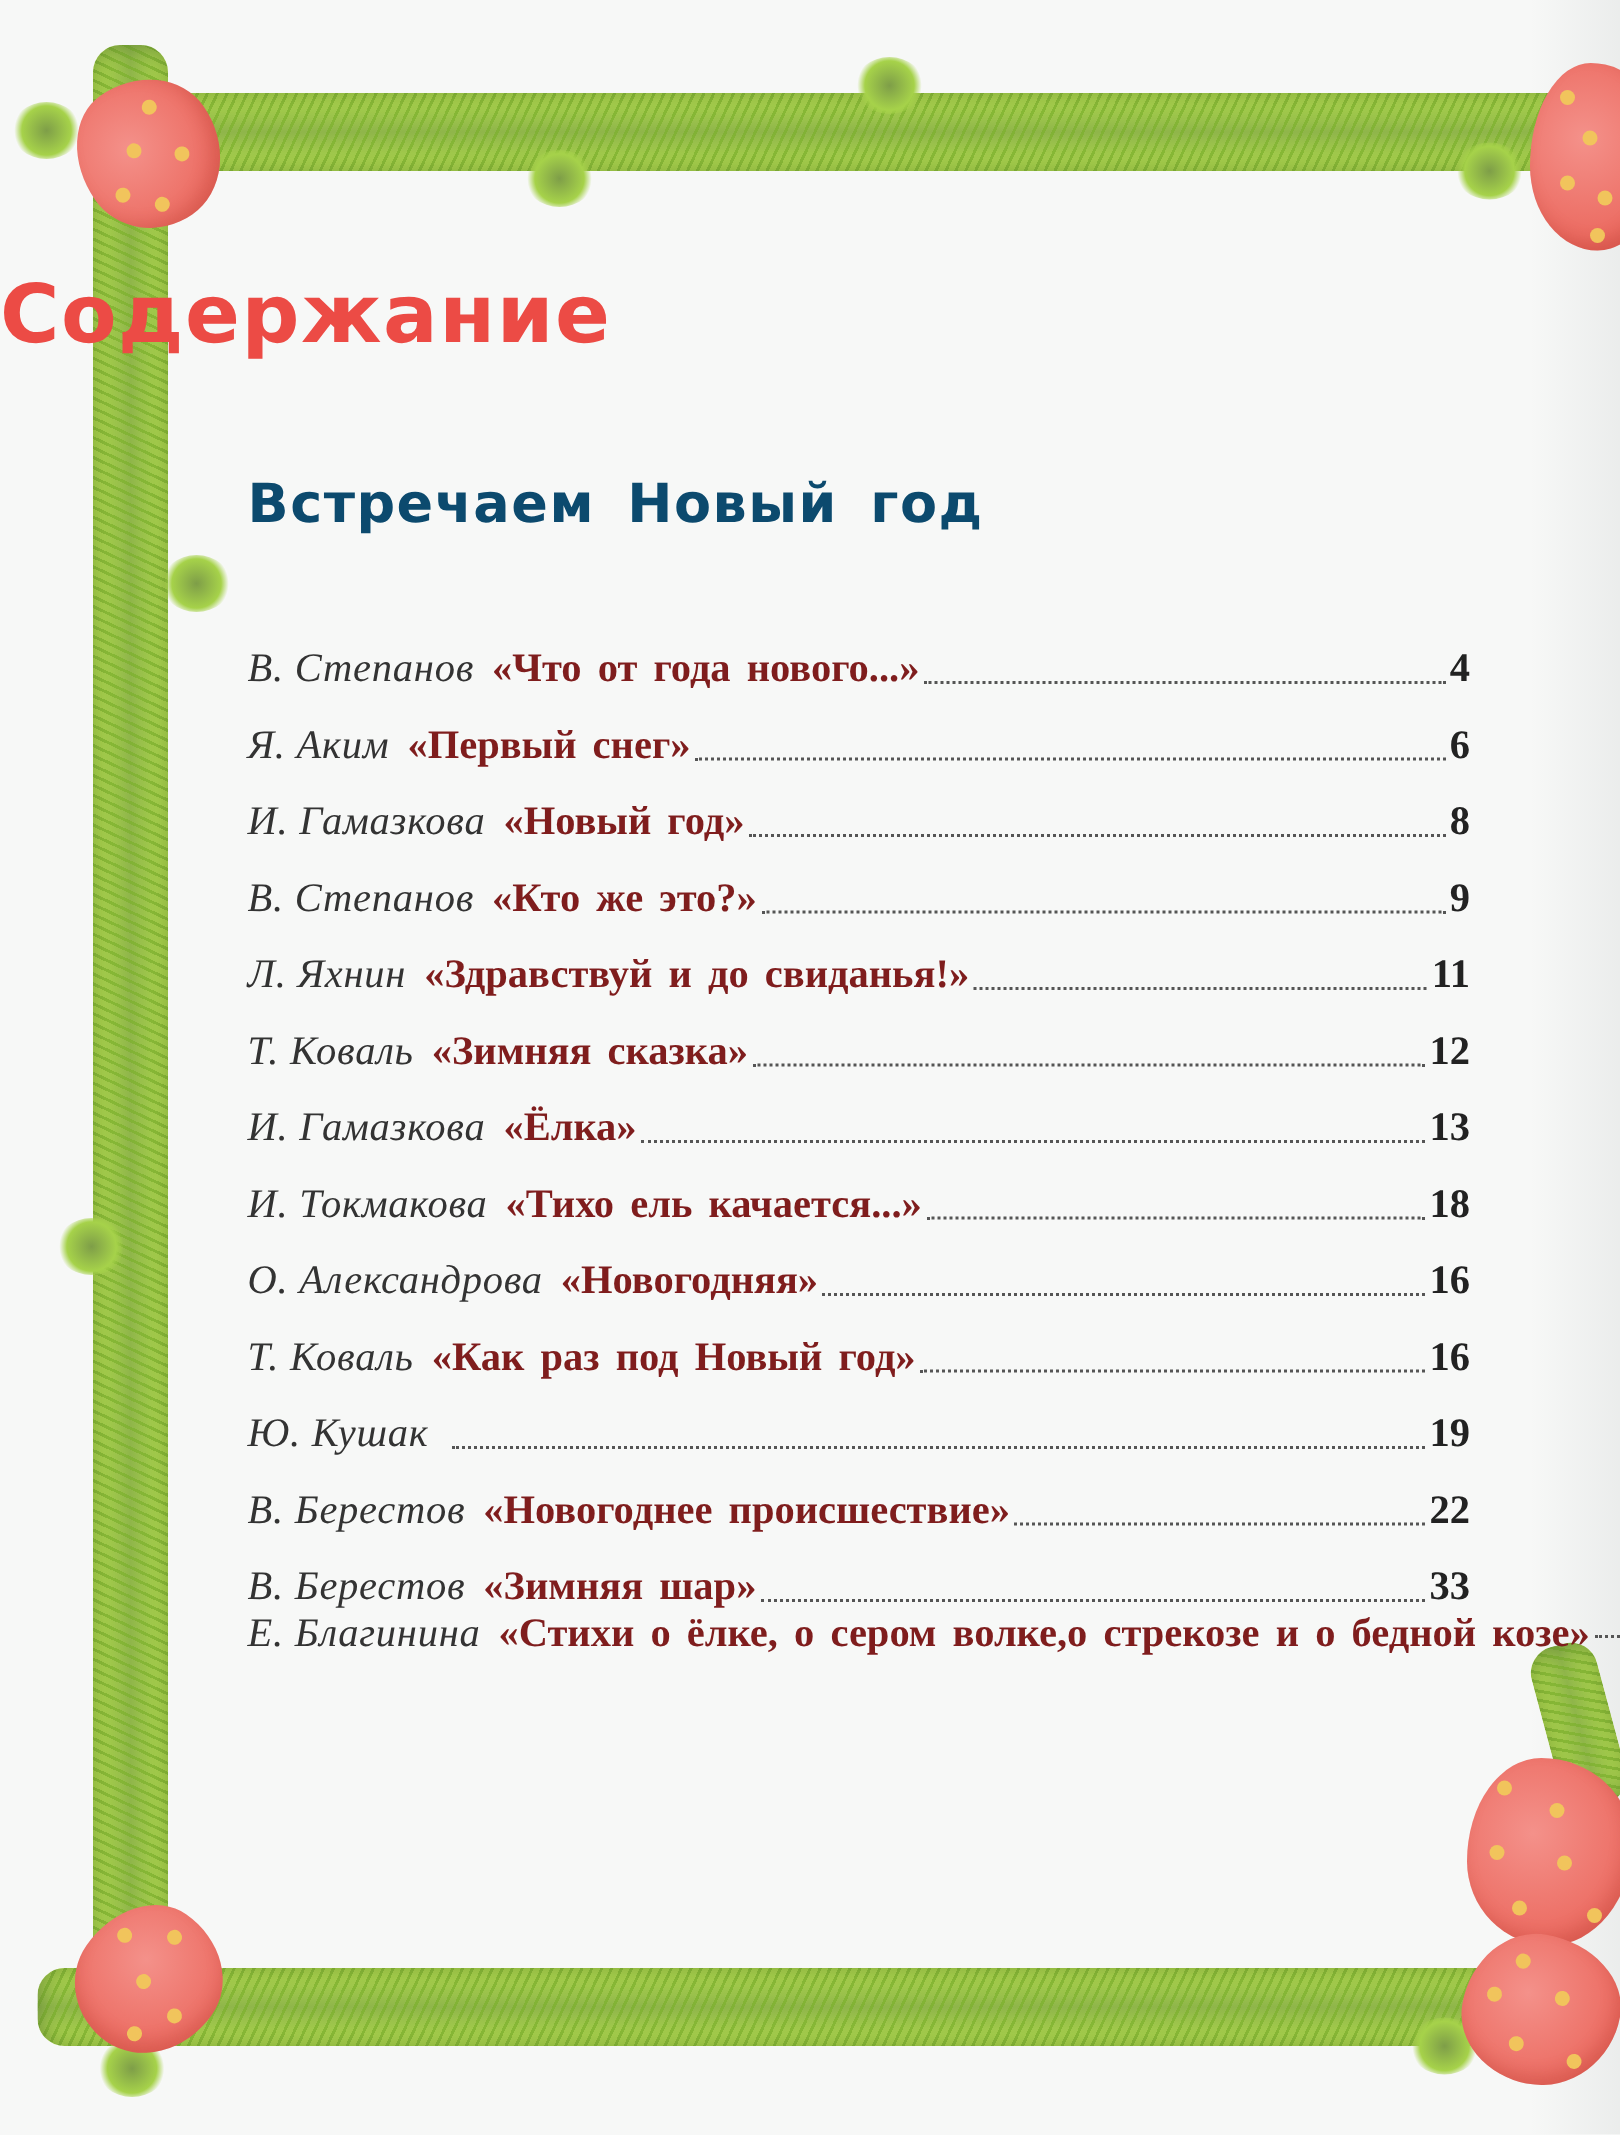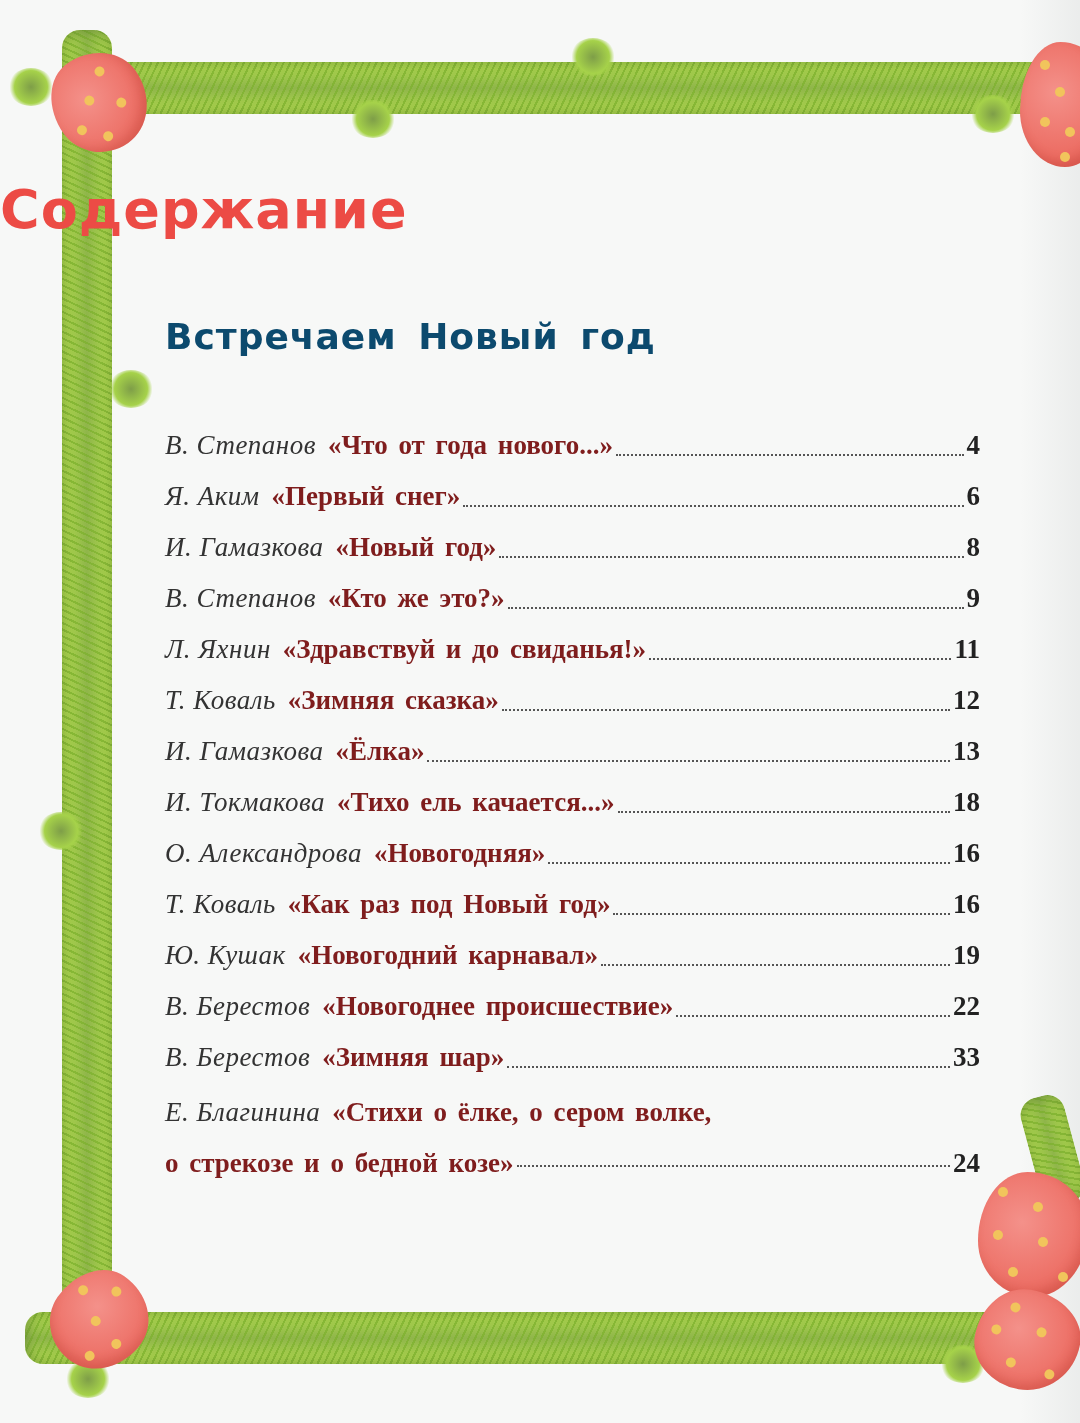--- a/index.html
+++ b/index.html
@@ -55,21 +55,21 @@
   .section {
     position: absolute; left: 165px; top: 316px;
     font-family: "DejaVu Sans", sans-serif; font-weight: bold;
     font-size: 36px; color: #0c4a6e; letter-spacing: 1px; word-spacing: 8px;
   }
   .toc {
     position: absolute; left: 165px; top: 410px; width: 815px;
     margin: 0; padding: 0; list-style: none;
   }
   .toc-item { display: flex; align-items: flex-end; height: 51px; font-size: 27px; color: #222; }
-  .toc-item.two-line { height: auto; flex-direction: column; align-items: stretch; margin-top: 24px; }
+  .toc-item.two-line { height: auto; flex-direction: row; align-items: stretch; }
   .toc-item .row { display: flex; align-items: baseline; height: 51px; }
   .author { font-style: italic; color: #333; margin-right: 12px; white-space: nowrap; letter-spacing: 0.5px; }
   .work { font-weight: bold; color: #7f1d1d; white-space: nowrap; word-spacing: 4px; }
   .leader {
     flex: 1; margin: 0 3px; border-bottom: 2px dotted #555; position: relative; top: -5px; min-width: 20px;
   }
   .page { font-weight: bold; color: #222; white-space: nowrap; }
 </style>
 </head>
 <body>
@@ -187,21 +187,20 @@
     <span class="page">16</span>
   </li>
   <li class="toc-item">
     <span class="author">Т. Коваль</span>
     <span class="work">«Как раз под Новый год»</span>
     <span class="leader"></span>
     <span class="page">16</span>
   </li>
   <li class="toc-item">
     <span class="author">Ю. Кушак</span>
-    <span class="work">«Новогодний карнавал»</span>
     <span class="leader"></span>
     <span class="page">19</span>
   </li>
   <li class="toc-item">
     <span class="author">В. Берестов</span>
     <span class="work">«Новогоднее происшествие»</span>
     <span class="leader"></span>
     <span class="page">22</span>
   </li>
   <li class="toc-item">

